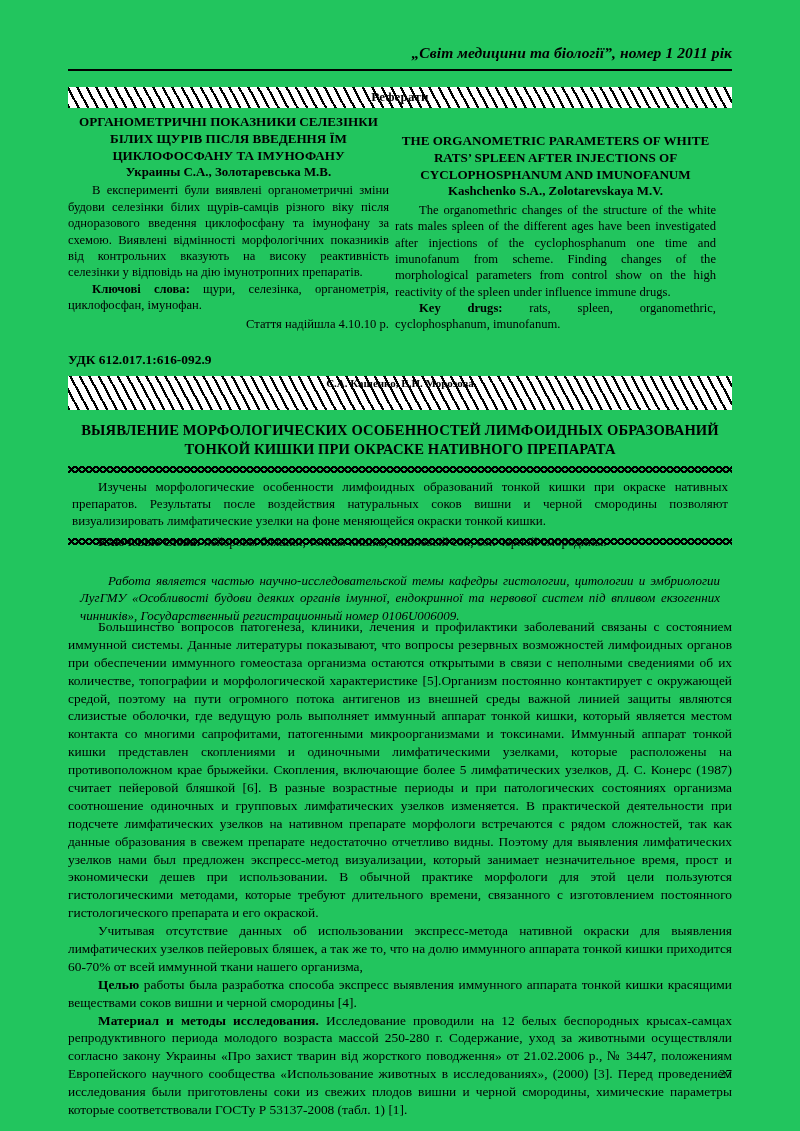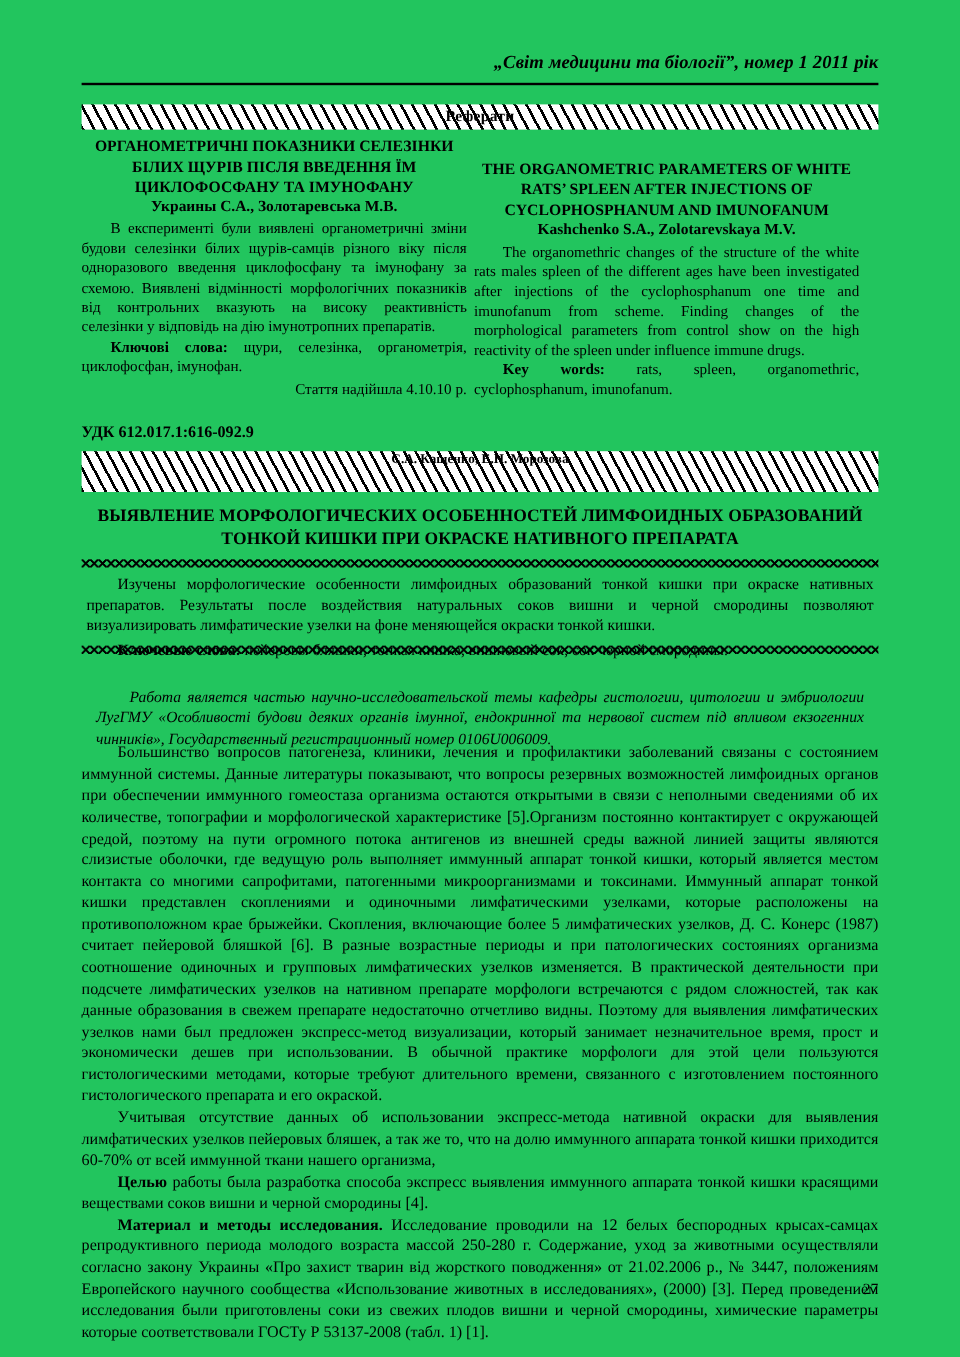--- a/index.html
+++ b/index.html
@@ -251,21 +251,21 @@
         <span class="kw-spaced">щури, селезінка, органометрія, циклофосфан, імунофан.</span>
       </p>
       <p class="abs-received">Стаття надійшла 4.10.10 р.</p>
     </div>
 
     <div class="abs-col">
       <div class="abs-title">THE ORGANOMETRIC PARAMETERS OF WHITE RATS’ SPLEEN AFTER INJECTIONS OF CYCLOPHOSPHANUM AND IMUNOFANUM</div>
       <div class="abs-authors">Kashchenko S.A., Zolotarevskaya M.V.</div>
       <p class="abs-body">The organomethric changes of the structure of the white rats males spleen of the different ages have been investigated after injections of the cyclophosphanum one time and imunofanum from scheme. Finding changes of the morphological parameters from control show on the high reactivity of the spleen under influence immune drugs.</p>
       <p class="abs-keys">
-        <b>Key words:</b>
+        <b>Key drugs:</b>
         <span class="kw-spaced">rats, spleen, organomethric, cyclophosphanum, imunofanum.</span>
       </p>
     </div>
 
   </div>
 
   <div class="udc">УДК 612.017.1:616-092.9</div>
 
   <div class="hatch-band" id="band-authors">
     <div class="band-text line1">С.А. Кащенко, Е.Н. Морозова</div>

